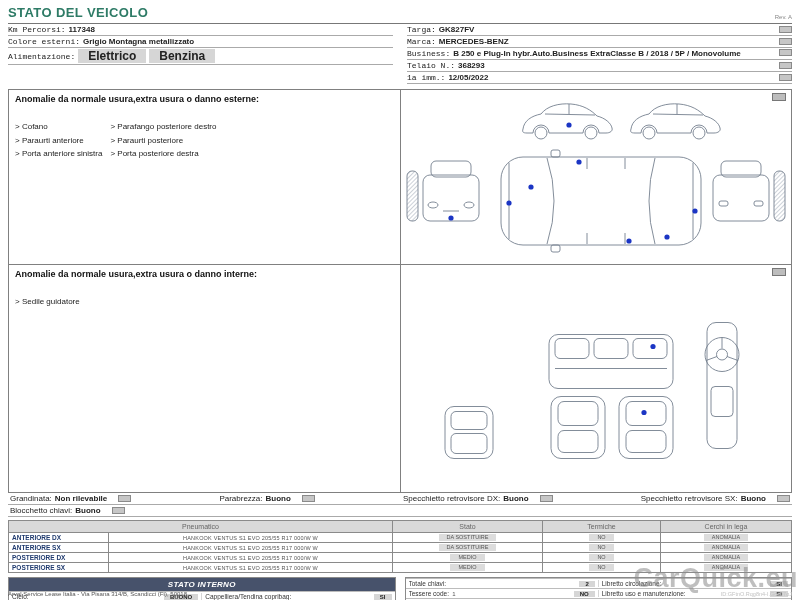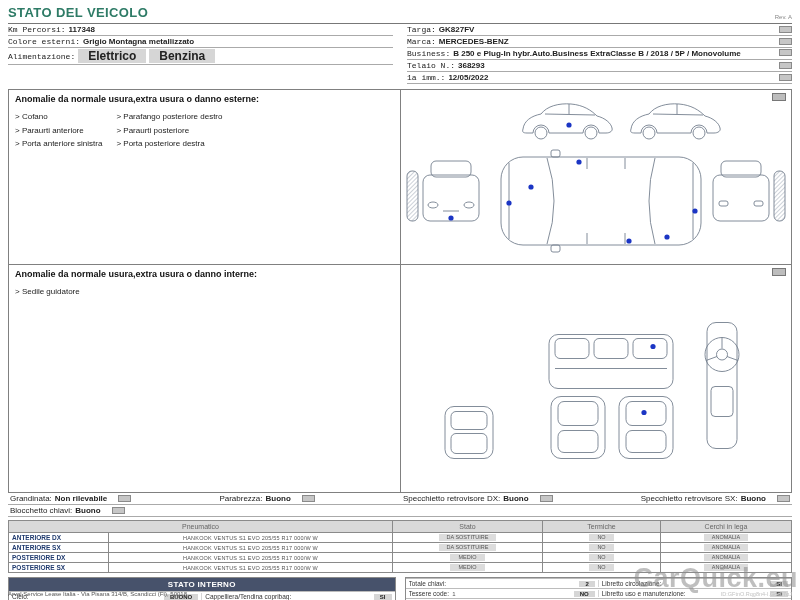--- a/index.html
+++ b/index.html
@@ -28,21 +28,21 @@
   .mini-box { width:13px; height:7px; background:#c6c6c6; border:1px solid #8a8a8a;
     margin-left:auto; flex:0 0 auto; }
 
   
   .main-box { border:1px solid #808080; margin-top:5px; height:404px;
     display:grid; grid-template-rows:174px 1fr; }
   .section { display:grid; grid-template-columns:392px 1fr; min-height:0; }
   .section + .section { border-top:1px solid #808080; }
   .section-left { border-right:1px solid #808080; padding:4px 6px; position:relative; }
   .section-title { font-size:9px; font-weight:bold; color:#111; }
-  .damage-cols { display:flex; gap:14px; margin-top:6px; }
+  .damage-cols { display:flex; gap:8px; margin-top:16px; }
   .damage-list { list-style:none; font-size:8px; line-height:1.7; }
   .damage-list li::before { content:"> "; }
   .section-right { position:relative; }
   .corner-box { position:absolute; top:3px; right:5px; width:14px; height:8px;
     background:#bdbdbd; border:1px solid #777; }
   svg.diagram { width:100%; height:100%; display:block; }
 
   
   .cond-row { display:flex; align-items:flex-start; border-bottom:1px solid #aaa;
     min-height:12px; font-size:8px; padding:1px 2px; }
@@ -61,21 +61,21 @@
   .pos-cell { justify-content:flex-start; font-weight:bold; color:#1f3a6e;
     font-size:6.5px; padding-left:3px; }
   .tyre-name { color:#555; font-size:5.5px; letter-spacing:.2px; }
   .badge { background:#dcdcdc; color:#555; font-size:5.5px; line-height:7px; padding:0 8px; }
 
   
   .bottom-tables { display:grid; grid-template-columns:1fr 1fr; gap:9px; margin-top:4px;
     align-items:start; }
   .btable { border:1px solid #8a8a8a; }
   .btable-header { background:#47526b; color:#fff; font-weight:bold; font-size:8px;
-    text-align:center; padding:2px 0; letter-spacing:.3px; }
+    text-align:center; padding:2px 0; letter-spacing:.3px;font-style:italic; }
   .brow { display:flex; border-top:1px solid #bcbcbc; min-height:10px;
     align-items:center; font-size:6.5px; }
   .bcell { flex:1; display:flex; align-items:center; padding:0 3px; gap:3px; min-width:0; }
   .bcell + .bcell { border-left:1px solid #d6d6d6; }
   .bcell .label { color:#333; white-space:nowrap; overflow:hidden; }
   .chip2 { margin-left:auto; background:#d6d6d6; font-weight:bold; font-size:6px;
     padding:0 6px; white-space:nowrap; }
 
   
   .footer { position:absolute; left:8px; right:8px; bottom:3px; display:flex;

